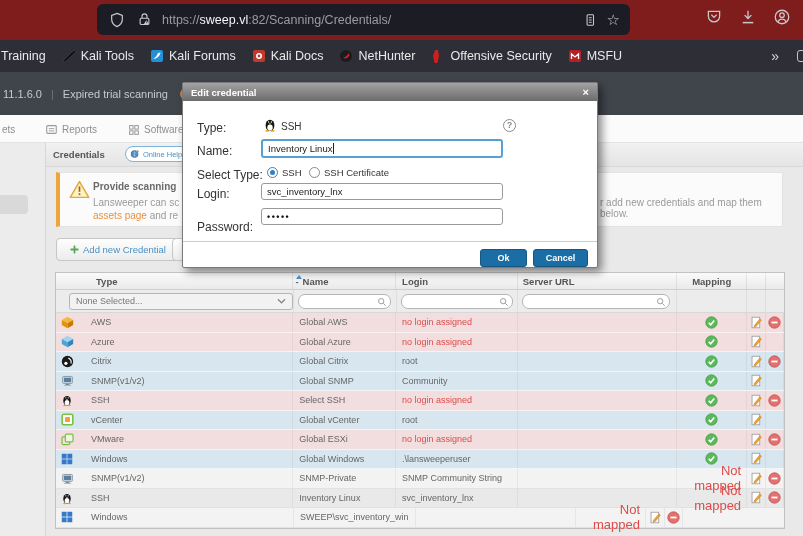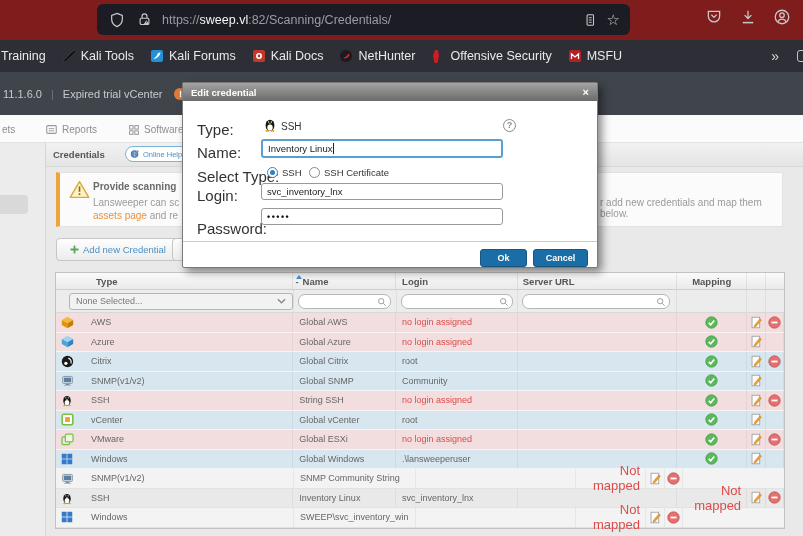--- a/index.html
+++ b/index.html
@@ -105,21 +105,21 @@
   .c-map .notmapped { margin-left:auto; padding-right:5px; font-size:13px;text-align:right; }
   .c-edit, .c-del { justify-content:center; }
 
   
   #modal { position:absolute; left:182px; top:82px; width:416px; height:186px; background:#fff;
            border:1px solid #7a7a7a; border-radius:2px; box-shadow:4px 4px 8px rgba(0,0,0,.45); z-index:10; }
   #modal-title { position:absolute; left:0; top:0; width:100%; height:18px;
                  background:linear-gradient(#a3a3a3,#6b6b6b); color:#fff; font-size:9.5px; font-weight:bold;
                  display:flex; align-items:center; padding:0 8px; }
   #modal-close { margin-left:auto; font-weight:bold; font-size:11px; line-height:1; }
-  .mlabel { position:absolute; left:14px; font-size:15px; color:#333; }
+  .mlabel { position:absolute; left:14px; font-size:12px; color:#333; }
   .mfield { position:absolute; left:78px; width:242px; height:17px; background:#fff; border:1px solid #999;
             border-radius:3px; font-size:9.5px; color:#222; display:flex; align-items:center; padding-left:5px; }
   #f-name { border:2px solid #56a0d3; height:19px; }
   .caret { display:inline-block; width:1px; height:11px; background:#222; margin-left:1px; }
   #f-pass { font-weight:bold; letter-spacing:1.5px; font-size:9px; color:#111; }
   .radio { width:11px; height:11px; border-radius:50%; border:1px solid #8a8a8a; background:#fff;
            display:inline-block; position:relative; }
   .radio.sel { border-color:#3584c6; }
   .radio.sel::after { content:""; position:absolute; left:2px; top:2px; width:5px; height:5px;
                       border-radius:50%; background:#2f7fc1; }
@@ -244,21 +244,21 @@
       <span>MSFU</span>
     </span>
     <span id="bm-spacer"></span>
   <span id="bm-chevron">»</span>
   <span id="bm-partial"></span>
 </div>
 
 <div id="lsbar">
   <span>11.1.6.0</span>
   <span class="sep">|</span>
-  <span>Expired trial vCenter</span>
+  <span>Expired trial scanning</span>
   <span id="lic-badge">!</span>
   <span id="purchase">Purcha</span>
 </div>
 
 <div id="lsnav">
   <span class="navitem" style="left:2px;">
       <span>ets</span>
     </span>
   <span class="navitem" style="left:46px;">
     <span>
@@ -546,21 +546,21 @@
               <circle cx="6.4" cy="5.6" r="0.8" fill="#fff"></circle>
               <circle cx="9.6" cy="5.6" r="0.8" fill="#fff"></circle>
               <polygon points="6.4,7.1 9.6,7.1 8,9.2" fill="#f0a500"></polygon>
               <ellipse cx="4.9" cy="15.8" rx="2.1" ry="1.1" fill="#f0a500"></ellipse>
               <ellipse cx="11.1" cy="15.8" rx="2.1" ry="1.1" fill="#f0a500"></ellipse>
             </svg>
           </span>
           <span class="ttext">SSH</span>
         </div>
         <div class="c-name w-name">
-          <span style="padding-left: 6px;">String SSH</span>
+          <span style="padding-left: 6px;">Select SSH</span>
         </div>
         <div class="c-login w-login missing">
           <span style="padding-left: 6px;">no login assigned</span>
         </div>
         <div class="c-server w-server"></div>
         <div class="c-map w-map">
           <span>
             <svg width="13" height="13" viewBox="0 0 16 16">
               <circle cx="8" cy="8" r="7" fill="#5cb85c" stroke="#46a046"></circle>
               <path d="M4.6 8.4 L7 10.8 L11.4 5.6" stroke="#fff" stroke-width="2" fill="none"></path>
@@ -690,20 +690,23 @@
         <div class="c-type w-type">
           <span class="ticon">
             <svg width="13" height="13" viewBox="0 0 16 16">
               <rect x="2" y="3" width="12" height="8.5" rx="1" fill="#dce6ee" stroke="#7a8a99"></rect>
               <rect x="3.5" y="4.5" width="9" height="5.5" fill="#5b7f9e"></rect>
               <rect x="5.5" y="12" width="5" height="1.6" fill="#7a8a99"></rect>
               <rect x="3.5" y="13.6" width="9" height="1" fill="#9fb0bf"></rect>
             </svg>
           </span>
           <span class="ttext">SNMP(v1/v2)</span>
+        </div>
+        <div class="c-name w-name">
+          <span style="padding-left: 6px;">SNMP-Private</span>
         </div>
         <div class="c-login w-login">
           <span style="padding-left: 6px;">SNMP Community String</span>
         </div>
         <div class="c-server w-server"></div>
         <div class="c-map w-map">
           <span class="notmapped">Not mapped</span>
         </div>
         <div class="c-edit w-edit">
           <svg width="13" height="13" viewBox="0 0 16 16">

